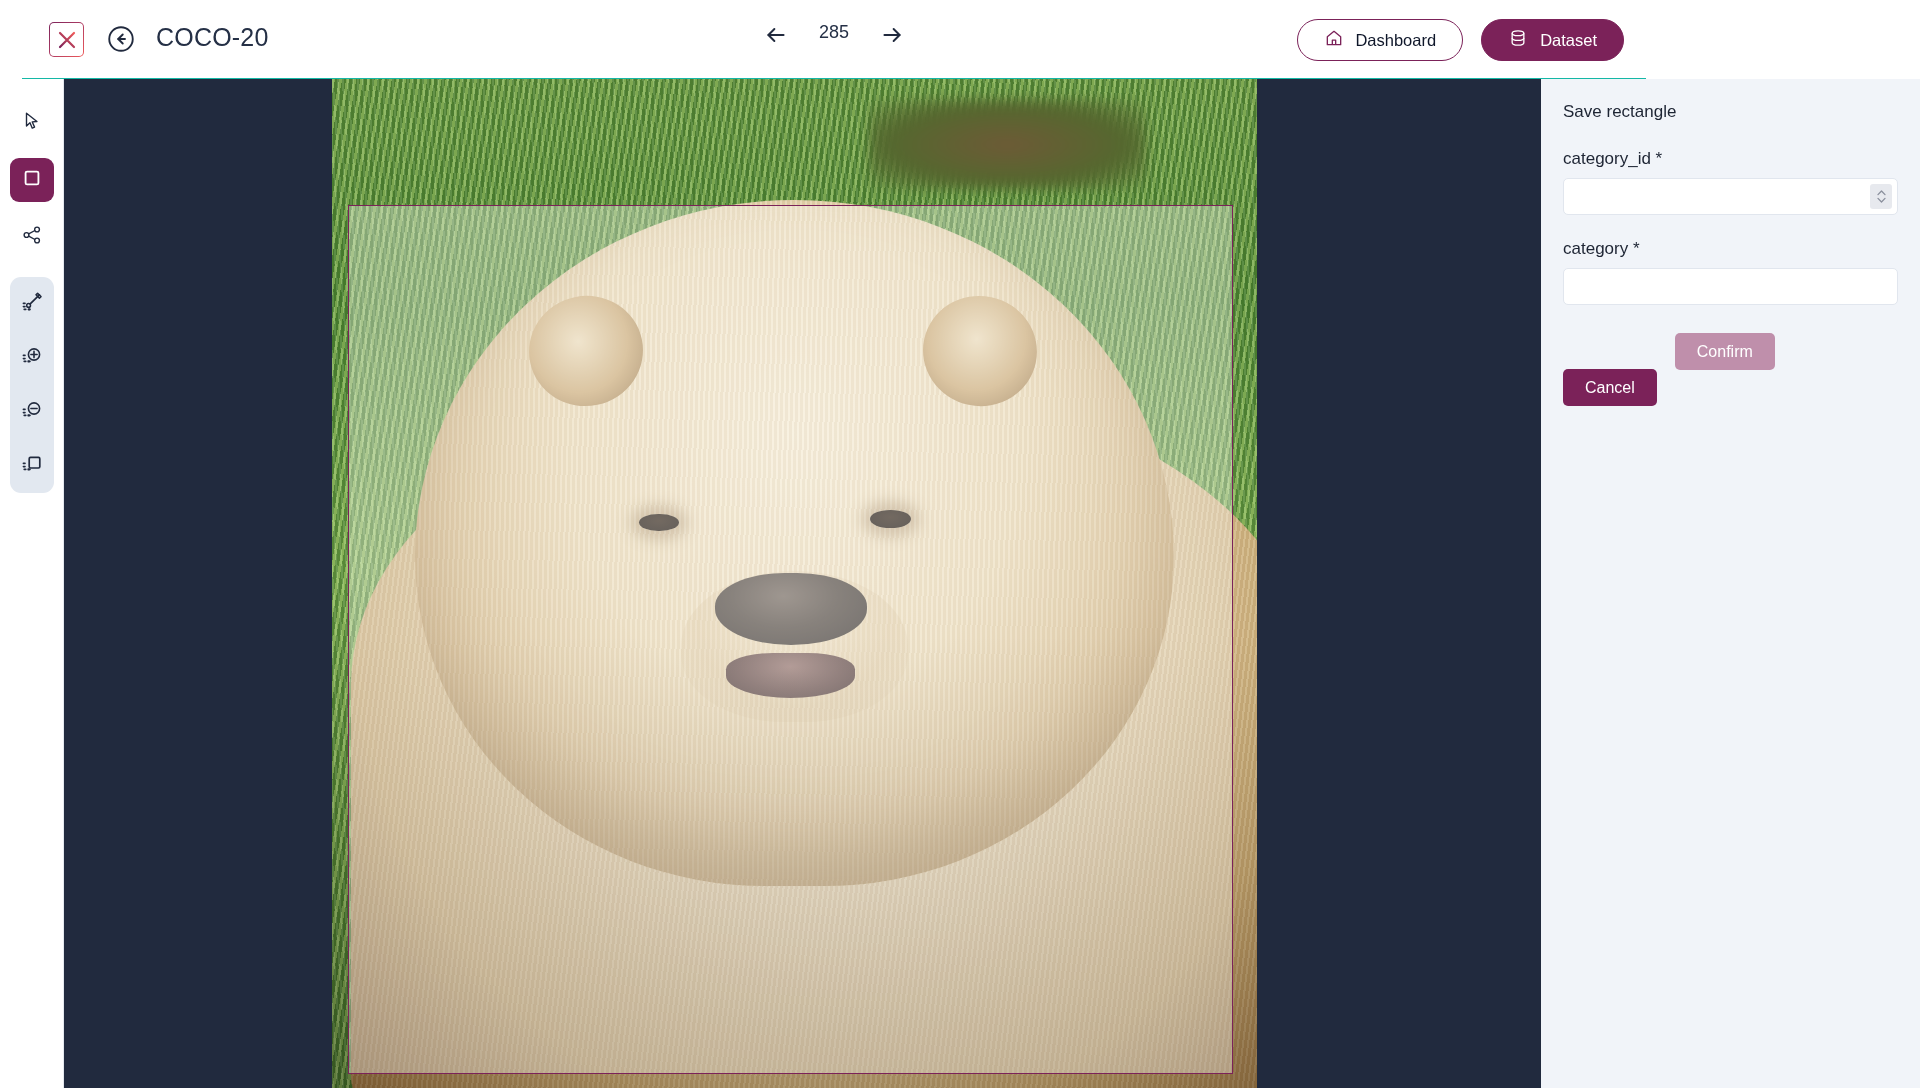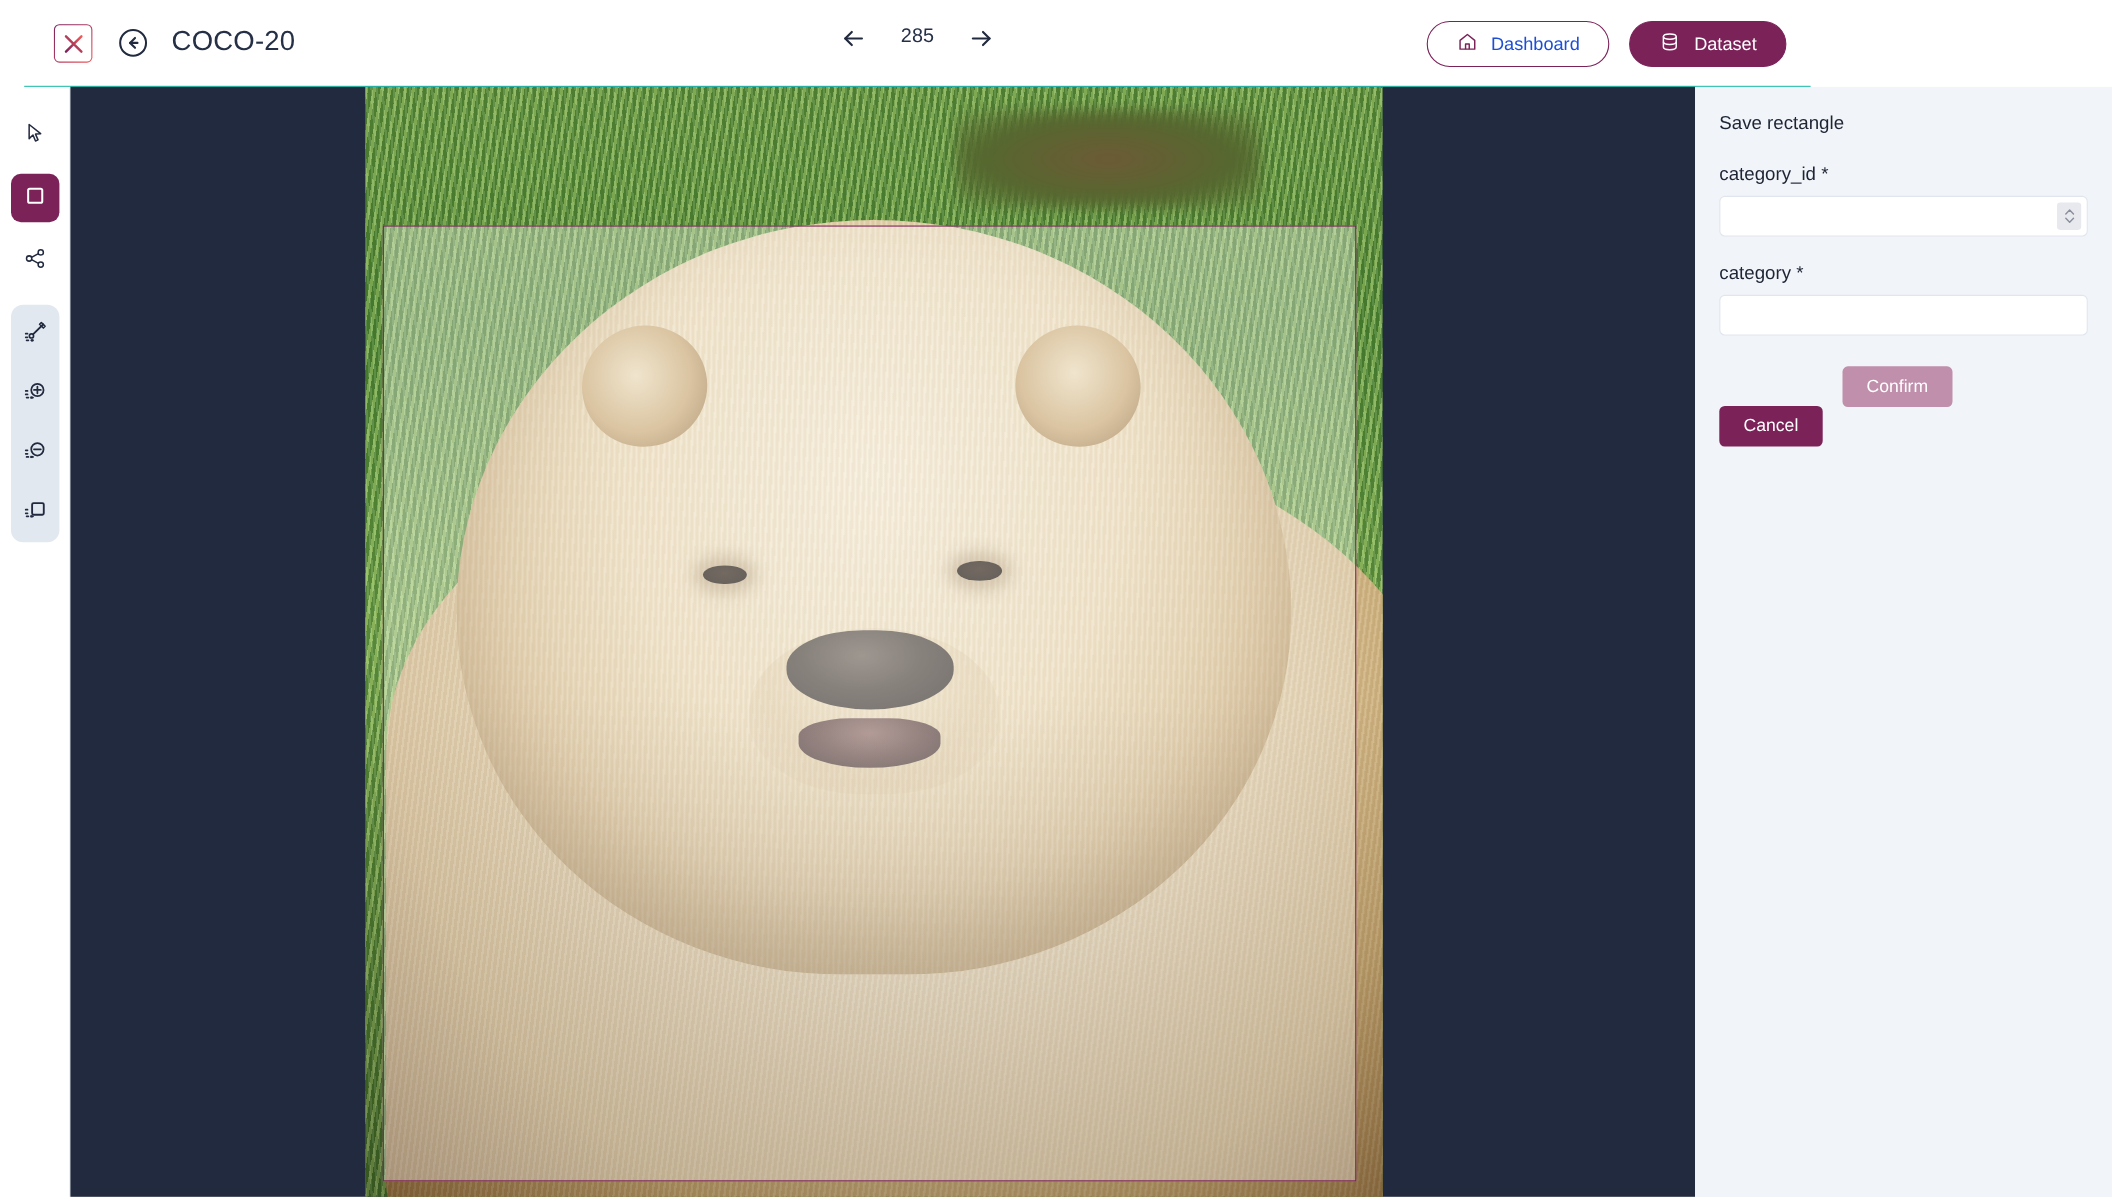--- a/index.html
+++ b/index.html
@@ -52,21 +52,21 @@
     position: absolute; right: 22px; top: 19px;
     display: flex; align-items: center; gap: 18px;
   }
   .btn-pill {
     height: 42px; border-radius: 21px;
     display: flex; align-items: center; gap: 11px;
     padding: 0 26px; font-size: 16.5px; cursor: pointer;
     white-space: nowrap;
   }
   .btn-outline {
-    background: #ffffff; border: 1.6px solid #7b2259; color: #1d4ed8;
+    background: #ffffff; border: 1.6px solid #7b2259; color: #0f172a;
   }
   .btn-filled {
     background: #7b2259; border: 1.6px solid #7b2259; color: #ffffff; gap: 12px;
   }
 
   
   .toolbar {
     position: absolute; left: 0; top: 79px;
     width: 64px; height: 1009px;
     background: #ffffff;

